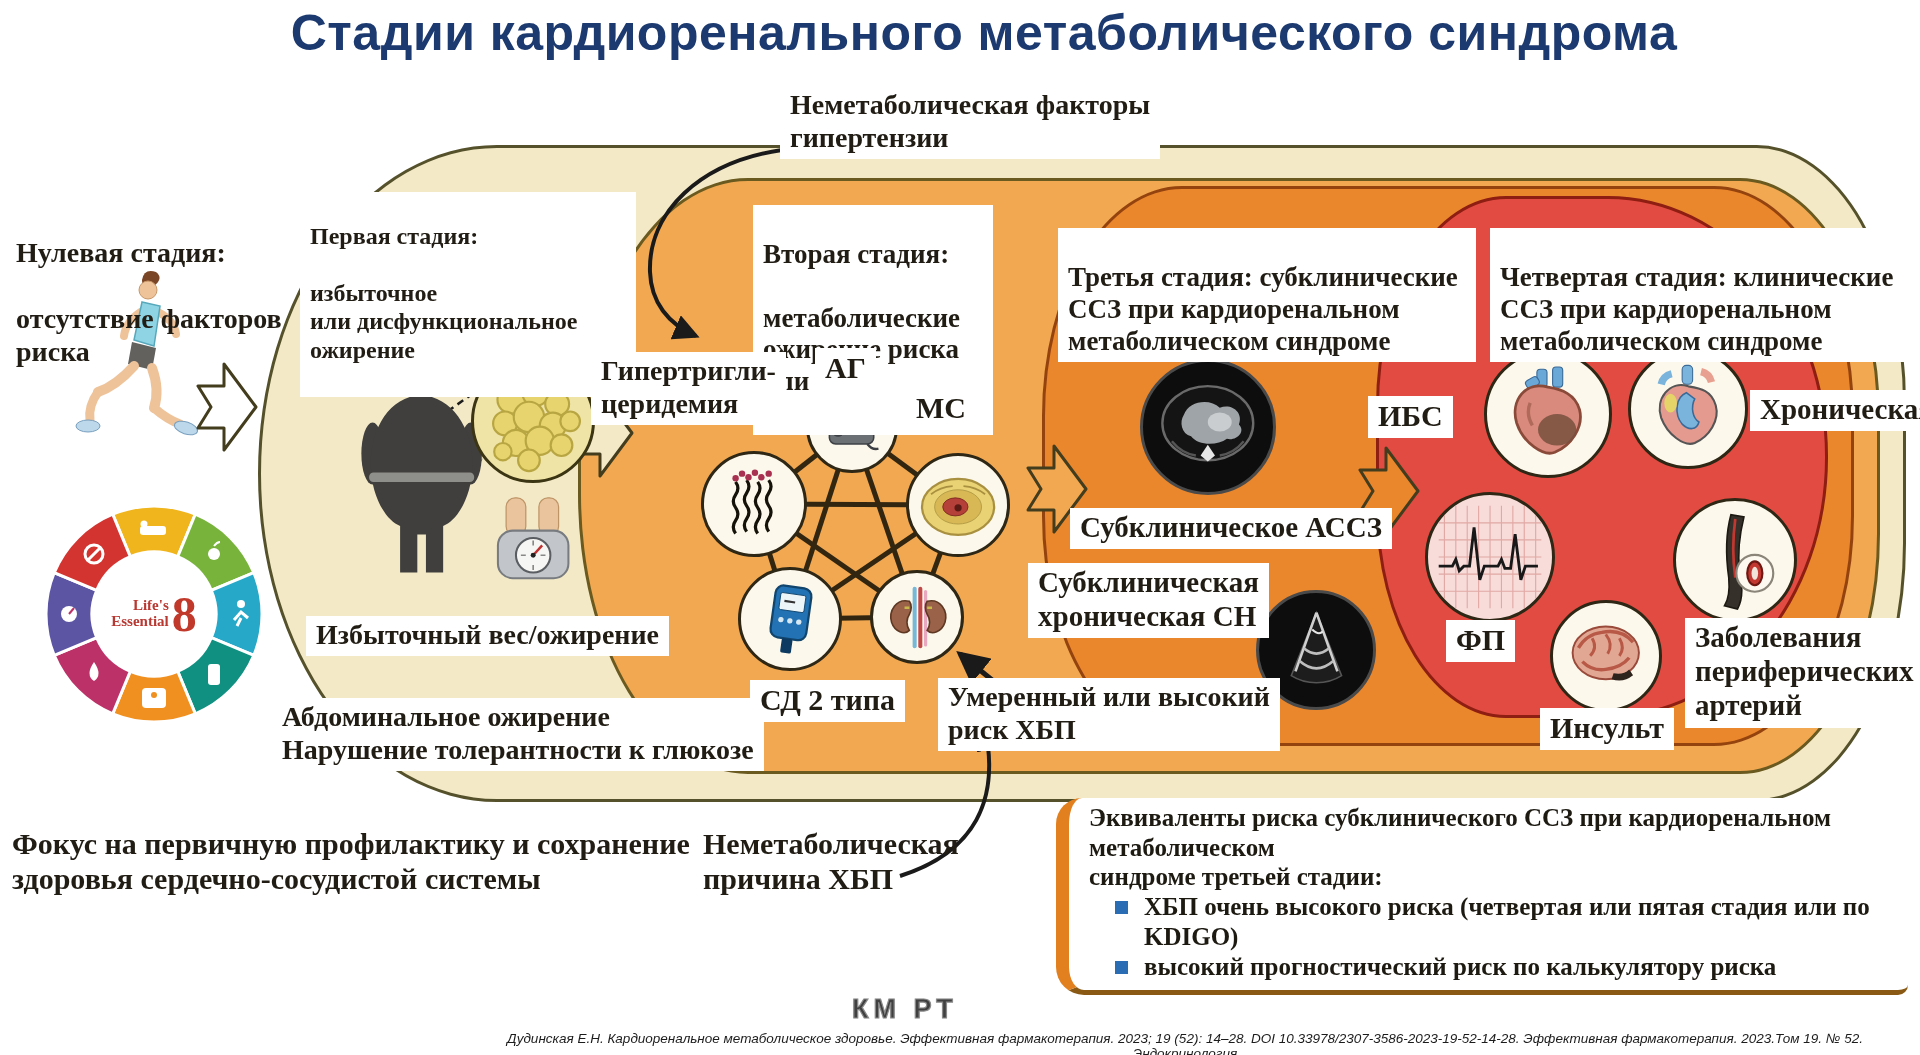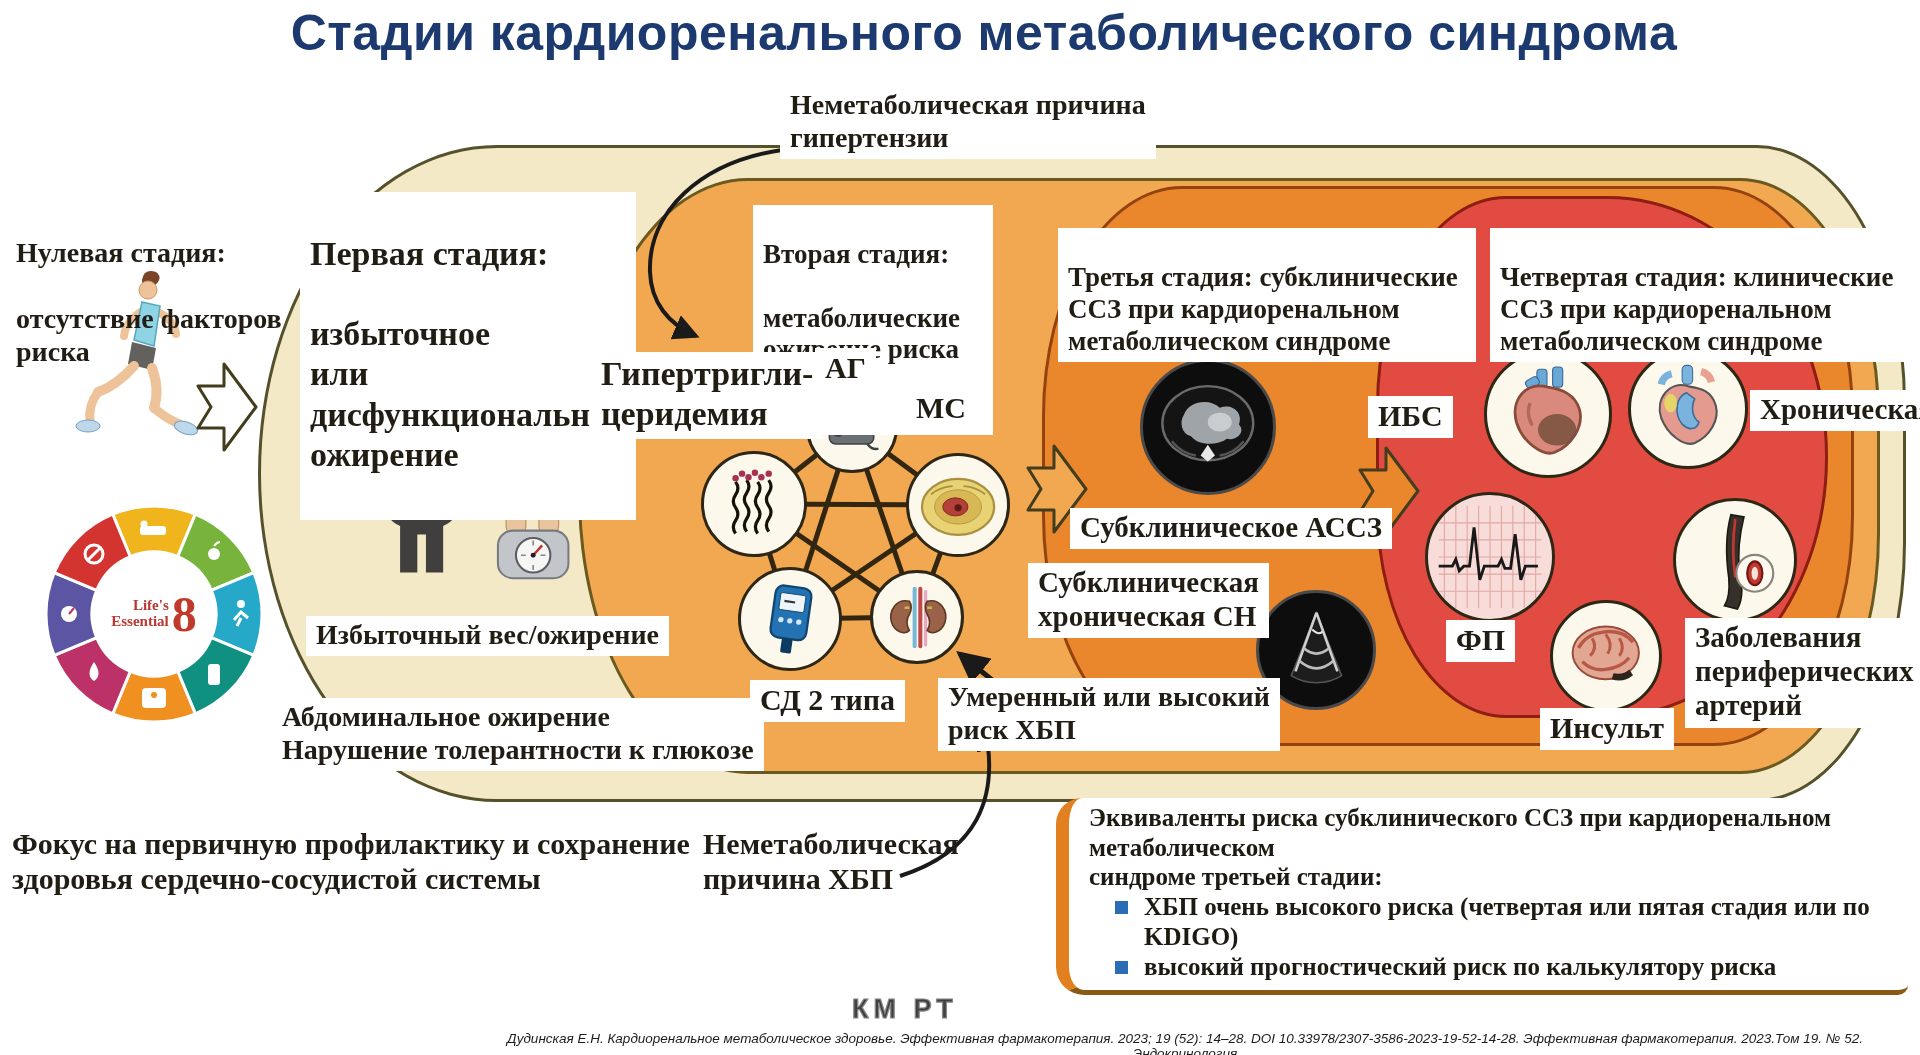--- a/index.html
+++ b/index.html
@@ -150,21 +150,21 @@
     </svg>
     <div class="wheel-center">
       <span class="le-small">
         <span class="lead-block">Life's</span>
         <span class="lead-block">Essential</span>
       </span>
       <span class="le-big">8</span>
     </div>
   </div>
 
-  <div class="lbl wbox" style="left:300px; top:192px; width:316px; font-size:34px;">
+  <div class="lbl wbox" style="left:300px; top:192px; width:316px; font-size:24px;">
     <span class="lead-block">Первая стадия:</span>
     <span class="sub-block">избыточное
 или дисфункциональное
 ожирение</span>
   </div>
 
   <div class="fig" style="left:345px; top:352px; width:155px; height:258px; z-index:6;">
     <svg viewBox="0 0 180 265">
       <circle cx="88" cy="28" r="25" fill="#403f3d"></circle>
       <ellipse cx="32" cy="118" rx="13" ry="36" fill="#403f3d"></ellipse>
@@ -209,21 +209,21 @@
   <div class="lbl wbox" style="left:272px; top:698px; font-size:28px;">Абдоминальное ожирение
 Нарушение толерантности к глюкозе</div>
 
   <div class="lbl wbox" style="left:753px; top:205px; width:220px; font-size:27px;">
     <span class="lead-block">Вторая стадия:</span>
     <span class="sub-block">метаболические
 ожирение риска
 или ХБП</span>
   </div>
 
-  <div class="lbl wbox" style="left:591px; top:352px; font-size:34px;">Гипертригли-
+  <div class="lbl wbox" style="left:591px; top:352px; font-size:28px;">Гипертригли-
 церидемия</div>
   <div class="lbl wbox" style="left:815px; top:348px; font-size:30px;">АГ</div>
   <div class="lbl wbox" style="left:906px; top:388px; font-size:30px;">МС</div>
   <div class="lbl wbox" style="left:750px; top:680px; font-size:30px;">СД 2 типа</div>
   <div class="lbl wbox" style="left:938px; top:678px; font-size:28px;">Умеренный или высокий
 риск ХБП</div>
 
   <div class="circ" style="left:806px; top:381px; width:92px; height:92px;">
     <svg viewBox="0 0 100 100">
       <rect x="26" y="22" width="34" height="12" rx="6" fill="#93999e" stroke="#3c4045" stroke-width="2"></rect>
@@ -375,21 +375,21 @@
   <div class="circ" style="left:1550px; top:600px; width:112px; height:112px;">
     <svg viewBox="0 0 100 100">
       <ellipse cx="50" cy="47" rx="34" ry="27" fill="#e2a792" stroke="#9a4a3a" stroke-width="2"></ellipse>
       <path d="M22,42 q8,-14 24,-16 q20,-4 32,10 M26,56 q10,10 24,8 q16,-2 24,-12" stroke="#b85846" stroke-width="3.5" fill="none"></path>
       <path d="M36,32 q6,10 -2,18 M50,28 q8,10 2,20 M64,32 q6,10 0,18" stroke="#b85846" stroke-width="3" fill="none"></path>
       <path d="M58,68 q10,2 16,-4 l4,6 q-10,8 -22,4 z" fill="#2e241e"></path>
     </svg>
   </div>
   <div class="lbl wbox" style="left:1540px; top:708px; font-size:30px;">Инсульт</div>
 
-  <div class="lbl wbox" style="left:780px; top:86px; font-size:28px;">Неметаболическая причина
+  <div class="lbl wbox" style="left:780px; top:86px; font-size:28px;">Неметаболическая факторы
 гипертензии</div>
   <div class="lbl" style="left:12px; top:826px; font-size:30px;">Фокус на первичную профилактику и сохранение
 здоровья сердечно-сосудистой системы</div>
   <div class="lbl" style="left:703px; top:826px; font-size:30px;">Неметаболическая
 причина ХБП</div>
 
   <div class="equiv">
     <div class="equiv-head">Эквиваленты риска субклинического ССЗ при кардиоренальном метаболическом
 синдроме третьей стадии:</div>
     <div class="equiv-item">

